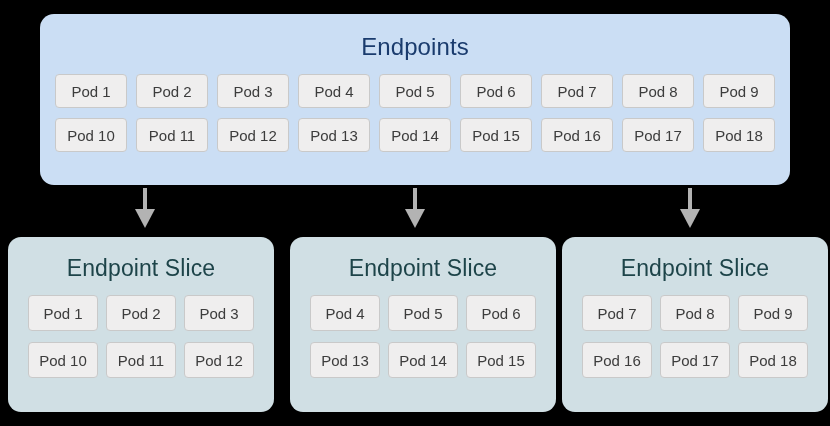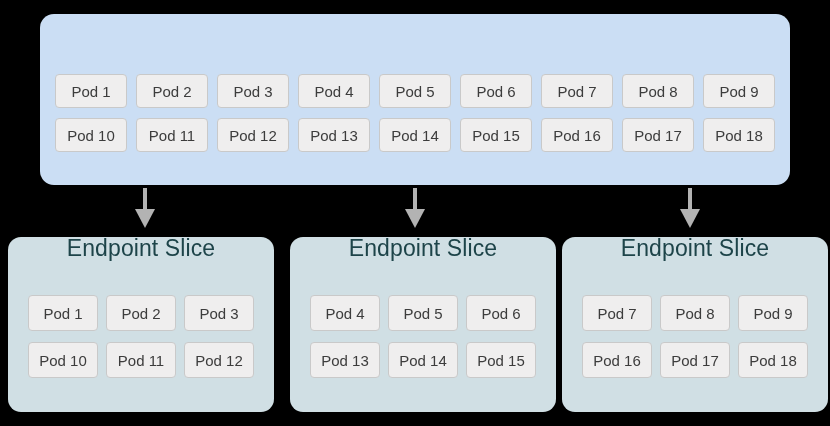--- a/index.html
+++ b/index.html
@@ -106,20 +106,21 @@
   .slice-2 { left: 290px; }
   .slice-3 { left: 562px; }
 
   .slice-title {
     text-align: center;
     color: #1d4449;
     font-size: 23px;
     font-weight: 400;
     letter-spacing: 0.1px;
     line-height: 1;
+    padding-top: 20px;
     margin: 0;
   }
 
   .pod-grid-slice {
     position: absolute;
     left: 20px;
     right: 20px;
     top: 58px;
   }
 
@@ -131,20 +132,21 @@
     width: 70px;
     height: 36px;
   }
 </style>
 </head>
 <body>
 
 <div id="diagram-root">
 
   <div class="endpoints-box">
+    <div class="endpoints-title">Endpoints</div>
 
     <div class="pod-grid-endpoints">
       <div class="pod-row">
         <div class="pod-chip">Pod 1</div>
         <div class="pod-chip">Pod 2</div>
         <div class="pod-chip">Pod 3</div>
         <div class="pod-chip">Pod 4</div>
         <div class="pod-chip">Pod 5</div>
         <div class="pod-chip">Pod 6</div>
         <div class="pod-chip">Pod 7</div>

